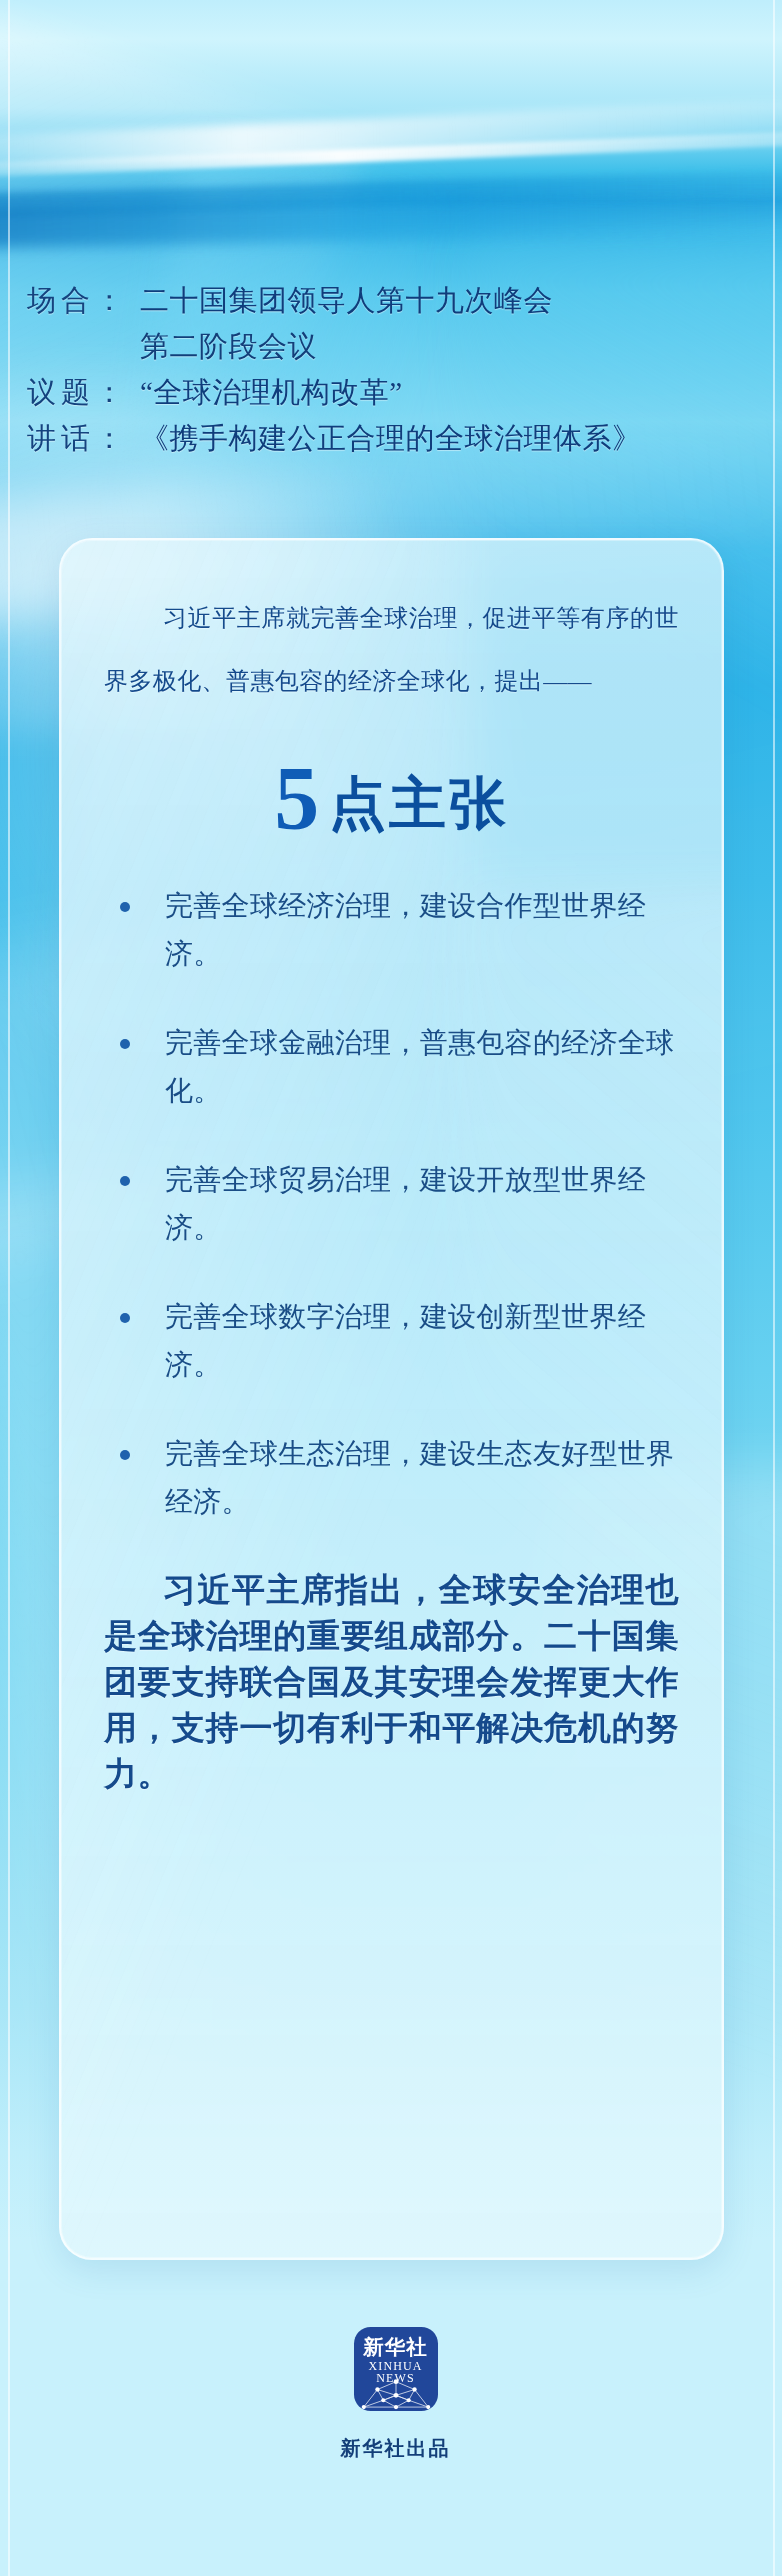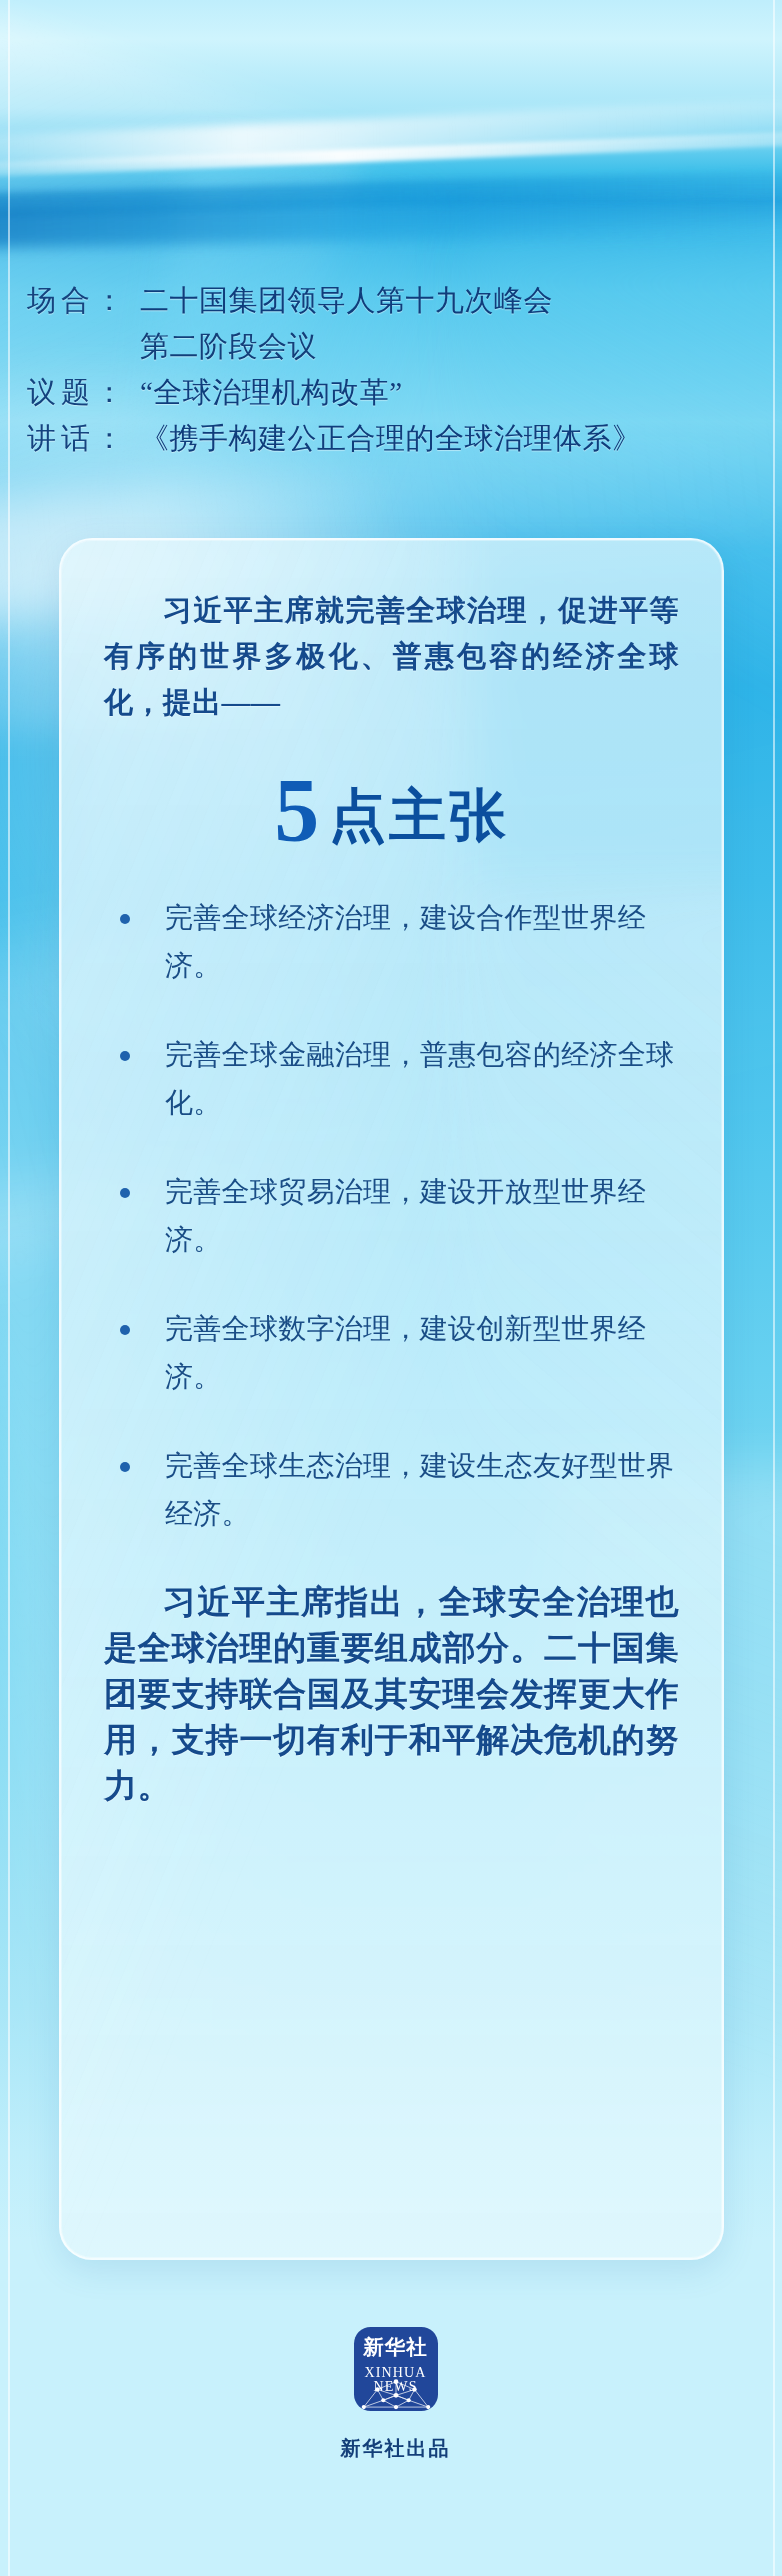--- a/index.html
+++ b/index.html
@@ -189,23 +189,23 @@
     background: linear-gradient(220deg, rgba(255,255,255,.22), rgba(255,255,255,0) 60%);
     filter: blur(25.4px);
     pointer-events: none;
   }
 
   .card-inner { position: relative; padding: 47px 43px 0 43px; }
 
   
   .intro {
     color: #154a8c;
-    font-weight: bold;
-    font-size: 29px;
-    line-height: 46px;
+    font-weight: normal;
+    font-size: 24px;
+    line-height: 63px;
     text-indent: 59px;
     letter-spacing: 0.4px;
     text-align: justify;
     text-shadow: 0 1px 1px rgba(255,255,255,.4);
   }
 
   
   .headline {
     margin-top: 41px;
     text-align: center;
@@ -280,25 +280,24 @@
   }
   .logo-cn {
     position: absolute; left: 0; right: 0; top: 9.8px;
     font-size: 20.5px; font-weight: bold; color: #fff;
     letter-spacing: 1px;
     font-family: "Liberation Sans", sans-serif;
     line-height: 1;
   }
   .logo-en {
     position: absolute; left: 0; right: 0; top: 33px;
-    font-size: 14px; color: #fff;
+    font-size: 12px; color: #fff;
     letter-spacing: 1.1px;
     font-family: "Liberation Serif", serif;
     line-height: 1;
-    margin-top: 6px;
   }
   .logo-net { position: absolute; left: 0; top: 41px; width: 84px; height: 43px; }
 
   .footer-caption {
     margin-top: 23.5px;
     font-size: 20px;
     font-weight: bold;
     color: #133f79;
     letter-spacing: 2px;
     font-family: Liberation Sans, sans-serif;

